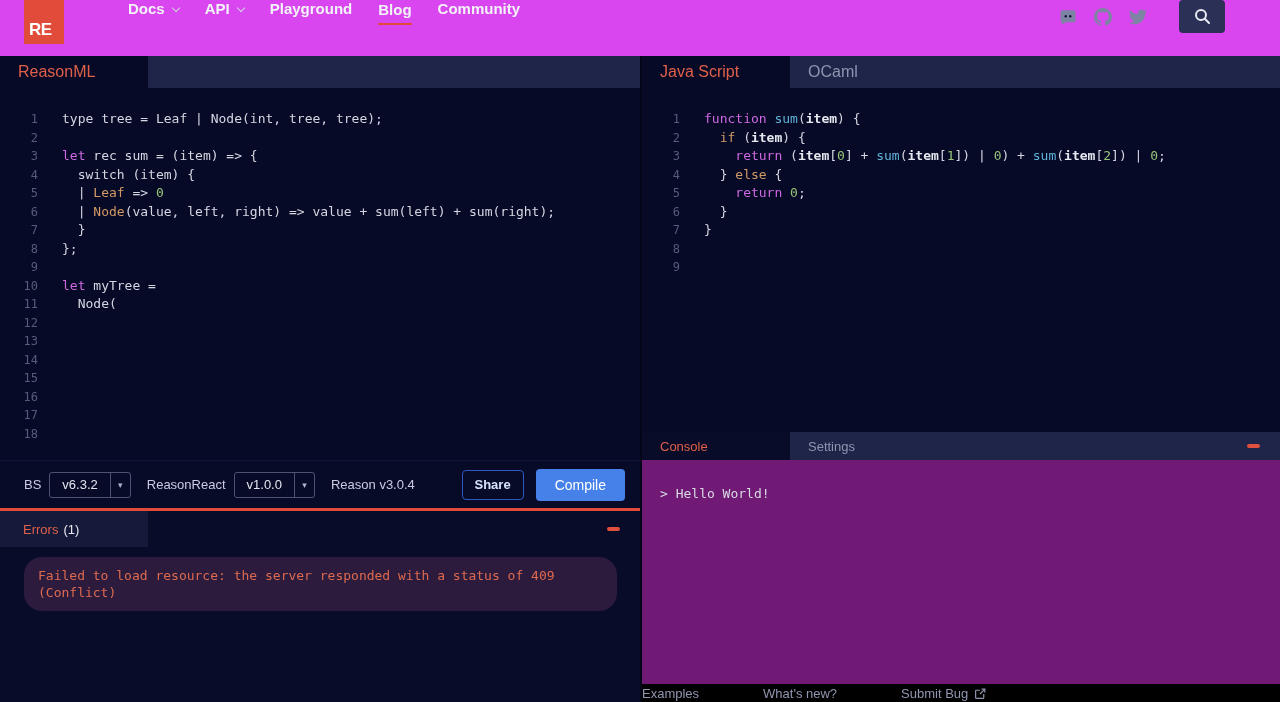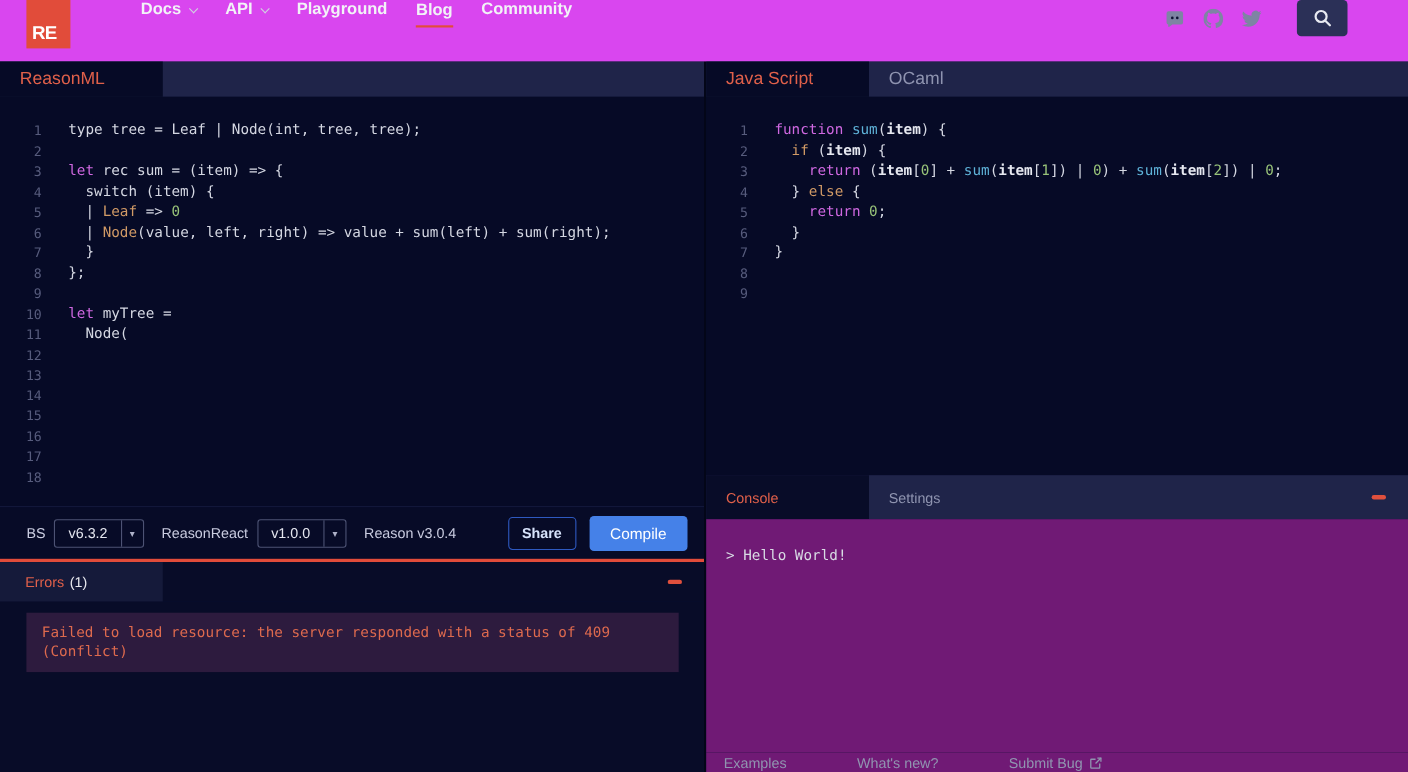--- a/index.html
+++ b/index.html
@@ -73,33 +73,33 @@
   .redline { height:3px; background:#e14c3a; flex:none; }
   .errors-header { height:36px; flex:none; background:#080c28; display:flex; align-items:center; }
   .errors-tab { width:148px; height:100%; background:#151a3a; display:flex; align-items:center;
                 padding-left:23px; cursor:pointer; }
   .errors-tab .etitle { color:#e0604a; font-size:13px; }
   .errors-tab .ecount { color:#e8e9ef; font-size:13px; margin-left:5px; }
   .minus-btn { margin-left:auto; margin-right:16px; background:none; border:none; cursor:pointer; padding:4px; }
   .minus-bar { display:block; width:13px; height:4px; border-radius:2px; background:#e0503d; }
   .errors-content { flex:1; background:#080c28; }
   .error-box { margin:10px 23px 0 24px; background:#2d1b3e; padding:10px 14px;
-               font-family:"DejaVu Sans Mono", monospace; font-size:13px; line-height:17px; color:#de6a4e; }
-
-  
-  .console-tabbar { height:40px; flex:none; background:#1f2449; display:flex; align-items:center; }
+               font-family:"DejaVu Sans Mono", monospace; font-size:13px; line-height:17px; color:#de6a4e;border-radius:18px; }
+
+  
+  .console-tabbar { height:28px; flex:none; background:#1f2449; display:flex; align-items:center; }
   .ctab { width:148px; height:100%; display:flex; align-items:center; padding-left:18px;
           font-size:13px; color:#8f94b0; cursor:pointer; }
   .ctab.active { background:#080c28; color:#e0604a; }
   .console-content { flex:1; background:#701a75; padding:26px 0 0 18px;
                      font-family:"DejaVu Sans Mono", monospace; font-size:13px; color:#d8dbe4; }
 
   
-  .footer { height:18px; flex:none; background:#701a75; display:flex; align-items:center;
-            padding-left:16px; gap:64px; }
+  .footer { height:18px; flex:none; background:#000000; display:flex; align-items:center;
+            padding-left:0; gap:64px; }
   .flink { color:#9095b0; font-size:13px; cursor:pointer; display:flex; align-items:center; }
   .flink svg { margin-left:6px; }
 </style>
 </head>
 <body>
 
 <div class="header">
   <div class="logo">
     <span>RE</span>
   </div>

